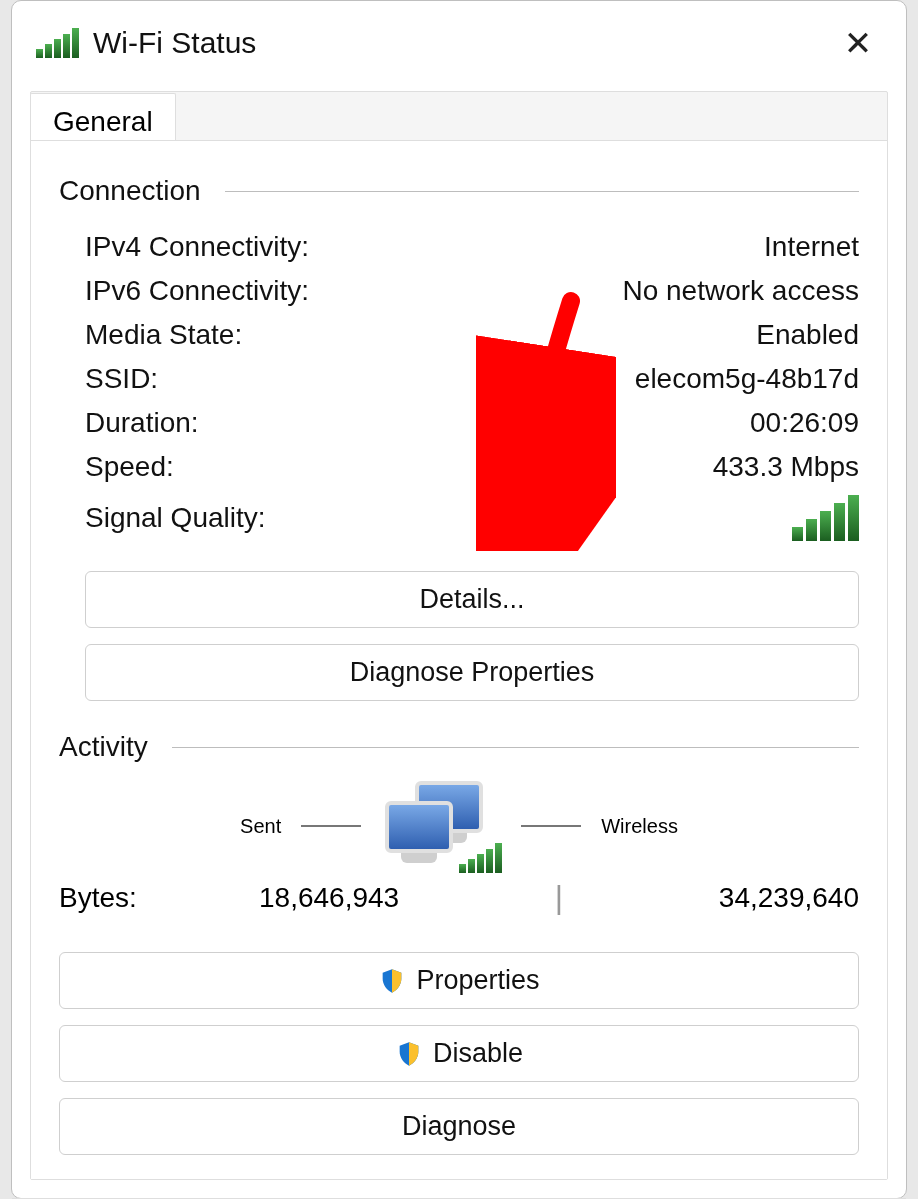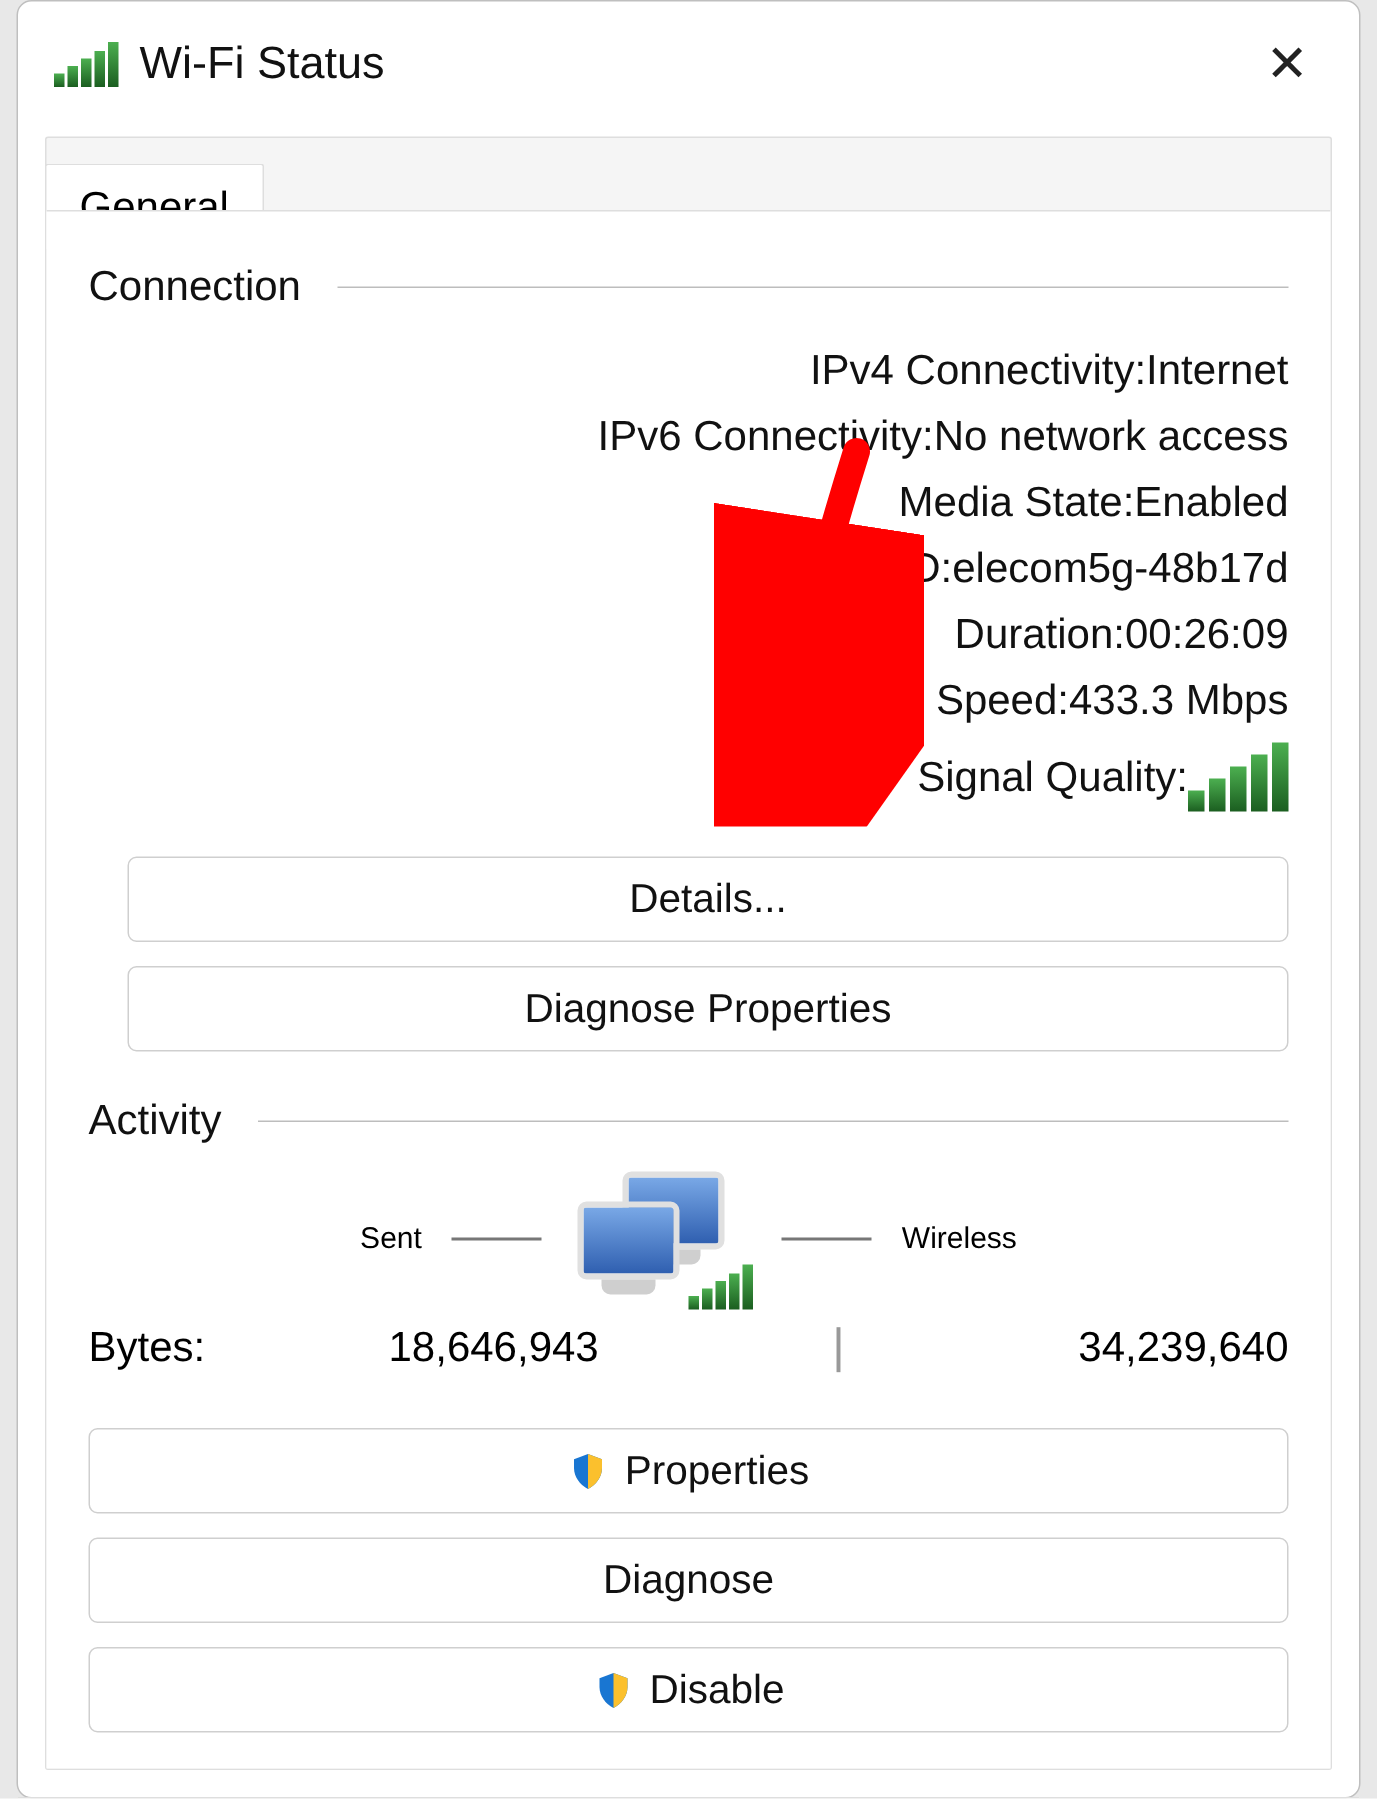--- a/index.html
+++ b/index.html
@@ -31,30 +31,30 @@
     margin:10px 18px 18px 18px;flex:1;background:var(--panel);
     border:1px solid var(--panel-border);border-radius:2px;position:relative;
     padding-top:48px;
   }
   .tabstrip{
     position:absolute;top:-1px;left:-1px;display:flex;
   }
   .tab{
     background:#fff;border:1px solid var(--panel-border);border-bottom:none;
     padding:12px 22px;font-size:28px;border-top-left-radius:2px;border-top-right-radius:2px;
-    position:relative;top:18px;
+    position:relative;top:2px;
   }
 
   .tab-page{background:#fff;border-top:1px solid var(--panel-border);height:100%;padding:28px 28px 24px 28px;position:relative;}
 
   .group{margin-top:6px;}
   .group-header{display:flex;align-items:center;gap:24px;font-size:28px;color:var(--text);margin-bottom:18px;}
   .hr{flex:1;height:1px;background:var(--line);}
 
-  .row{display:flex;justify-content:flex-end;align-items:center;padding:6px 0 6px 26px;font-size:28px;}
+  .row{display:flex;justify-content:space-between;align-items:center;padding:6px 0 6px 26px;font-size:28px;}
   .row .label{color:var(--text);}
   .row .value{color:var(--text);text-align:right;}
 
   .signal-bars{display:flex;align-items:flex-end;gap:3px;height:46px;}
   .signal-bars span{display:block;width:11px;background:linear-gradient(#4caf50,#1b5e20);}
   .signal-bars span:nth-child(1){height:14px;}
   .signal-bars span:nth-child(2){height:22px;}
   .signal-bars span:nth-child(3){height:30px;}
   .signal-bars span:nth-child(4){height:38px;}
   .signal-bars span:nth-child(5){height:46px;}
@@ -219,30 +219,30 @@
         <div class="btn-row act">
           <div class="btn" style="min-width:210px">
             <span class="shield">
               <svg viewBox="0 0 24 24" width="28" height="28">
                   <path d="M12 2l8 3v5c0 5-3.4 9.7-8 12-4.6-2.3-8-7-8-12V5l8-3z" fill="#1976d2"></path>
                   <path d="M12 2v20c4.6-2.3 8-7 8-12V5l-8-3z" fill="#fbc02d"></path>
                 </svg>
             </span>
             <span>Properties</span>
           </div>
-          <div class="btn" style="min-width:200px">Diagnose</div>
           <div class="btn" style="min-width:180px">
             <span class="shield">
               <svg viewBox="0 0 24 24" width="28" height="28">
                   <path d="M12 2l8 3v5c0 5-3.4 9.7-8 12-4.6-2.3-8-7-8-12V5l8-3z" fill="#1976d2"></path>
                   <path d="M12 2v20c4.6-2.3 8-7 8-12V5l-8-3z" fill="#fbc02d"></path>
                 </svg>
             </span>
             <span>Disable</span>
           </div>
+          <div class="btn" style="min-width:200px">Diagnose</div>
         </div>
       </div>
 
       <svg class="arrow-annot" width="140" height="260">
         <defs>
           <marker id="ah" markerWidth="18" markerHeight="18" refX="9" refY="9" orient="auto">
             <path d="M0,0 L18,9 L0,18 z" fill="#ff0000"></path>
           </marker>
         </defs>
         <path d="M95,10 C70,90 55,150 45,215" stroke="#ff0000" stroke-width="18" fill="none" marker-end="url(#ah)" stroke-linecap="round"></path>

